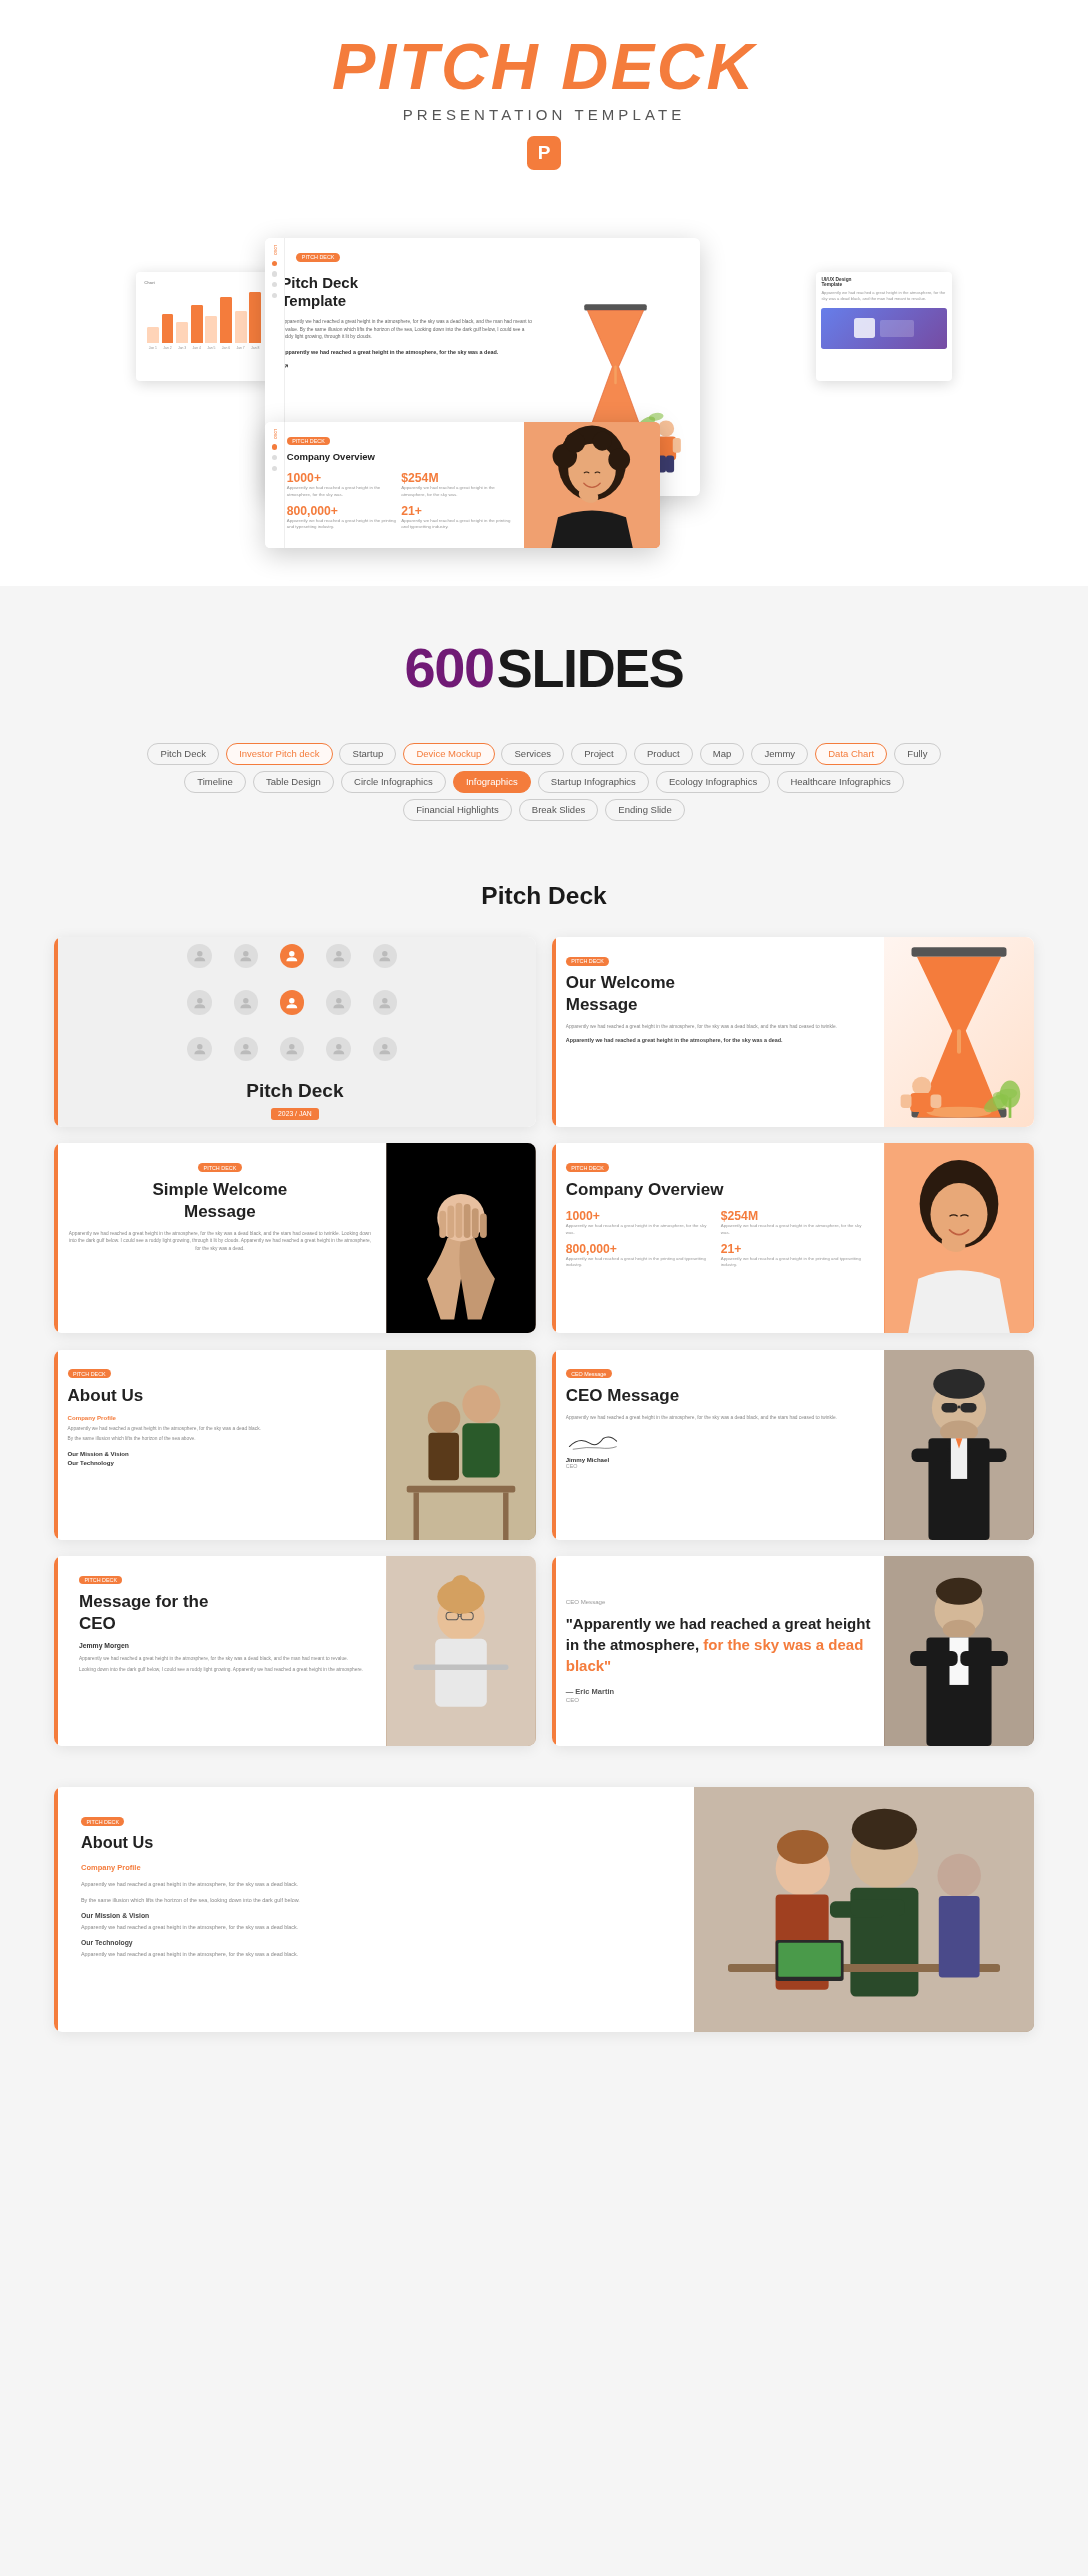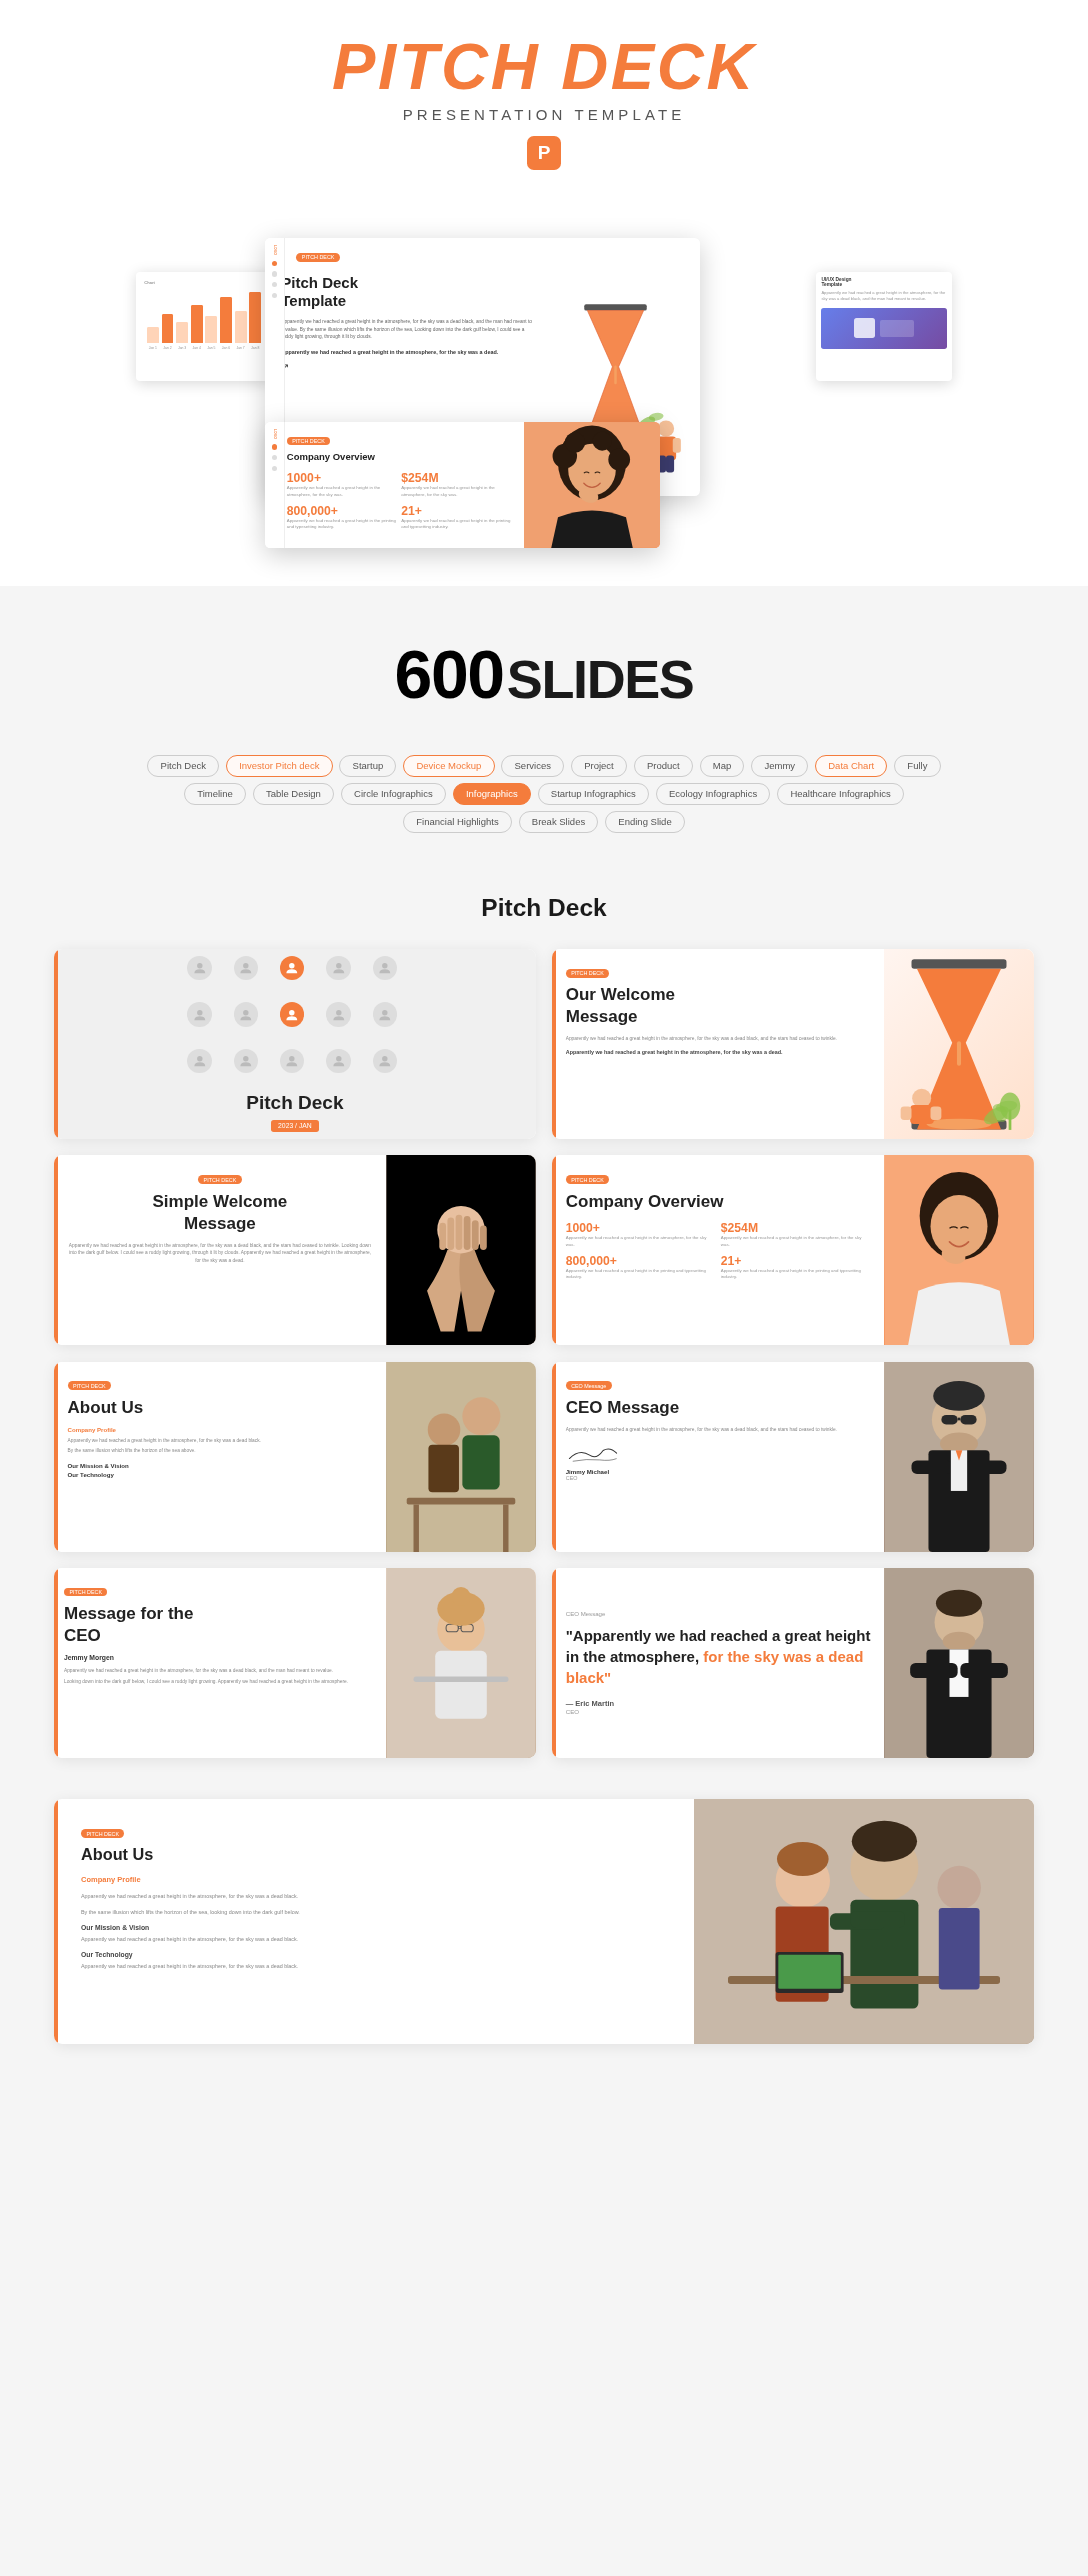--- a/index.html
+++ b/index.html
@@ -224,23 +224,23 @@
       color: #999;
     }
 
     
     .slides-count-section {
       background: #f5f5f5;
       text-align: center;
       padding: 54px 27px 27px;
     }
     .slides-count-number {
-      font-size: 68px;
+      font-size: 56px;
       font-weight: 900;
-      color: #000000;
+      color: #701a75;
       line-height: 1;
       letter-spacing: -1.4px;
     }
     .slides-count-label {
       font-size: 54px;
       font-weight: 900;
       color: #1a1a1a;
       line-height: 1;
       letter-spacing: -1.4px;
     }
@@ -1039,21 +1039,21 @@
       </div>
     </div>
 
   </div>
 
   <div class="two-col-row">
 
     <div class="slide-card">
       <div class="slide-card-inner" style="background:#fff;">
         <div class="orange-left-bar"></div>
-        <div class="card-content-left" style="padding-left:10px;border-radius:10px;">
+        <div class="card-content-left" style="padding-left:25px;border-radius:10px;">
           <span class="card-tag-orange">PITCH DECK</span>
           <div class="card-title">Message for the<br>CEO</div>
           <div style="font-size:6.8px; font-weight:bold; color:#333; margin-bottom:5.4px; margin-top:2.7px;">Jemmy Morgen</div>
           <div class="card-body-text">Apparently we had reached a great height in the atmosphere, for the sky was a dead black, and the man had meant to revalue.</div>
           <div class="card-body-text" style="margin-top:4.1px;">Looking down into the dark gulf below, I could see a ruddy light growing. Apparently we had reached a great height in the atmosphere.</div>
         </div>
         <div class="card-content-right" style="background: linear-gradient(180deg, #e8d8c8 0%, #b89878 100%); display:flex; align-items:flex-end; justify-content:center; overflow:hidden;">
           <svg viewBox="0 0 220 280" width="150" height="190">
             <rect width="220" height="280" fill="#d8c8b8"></rect>
 

